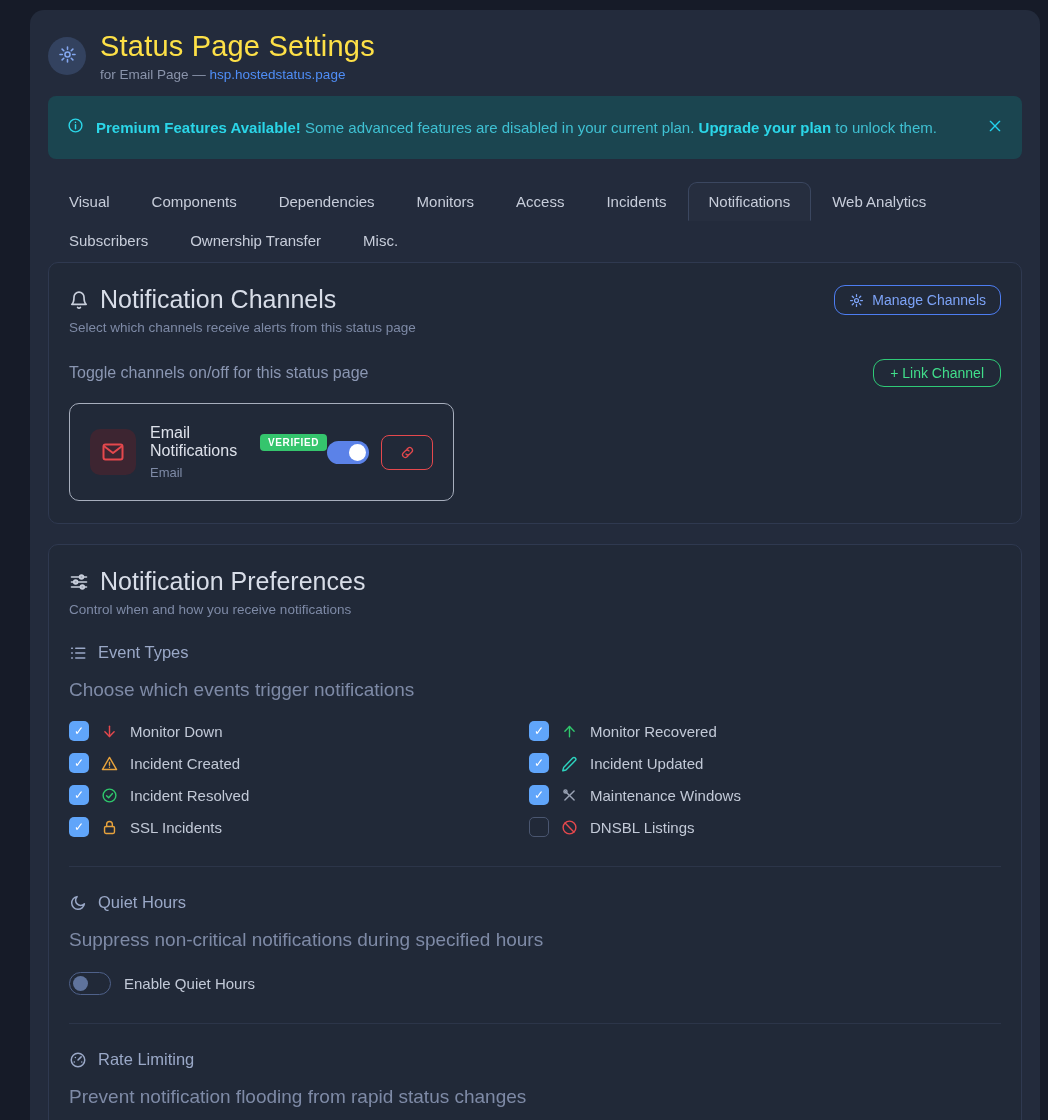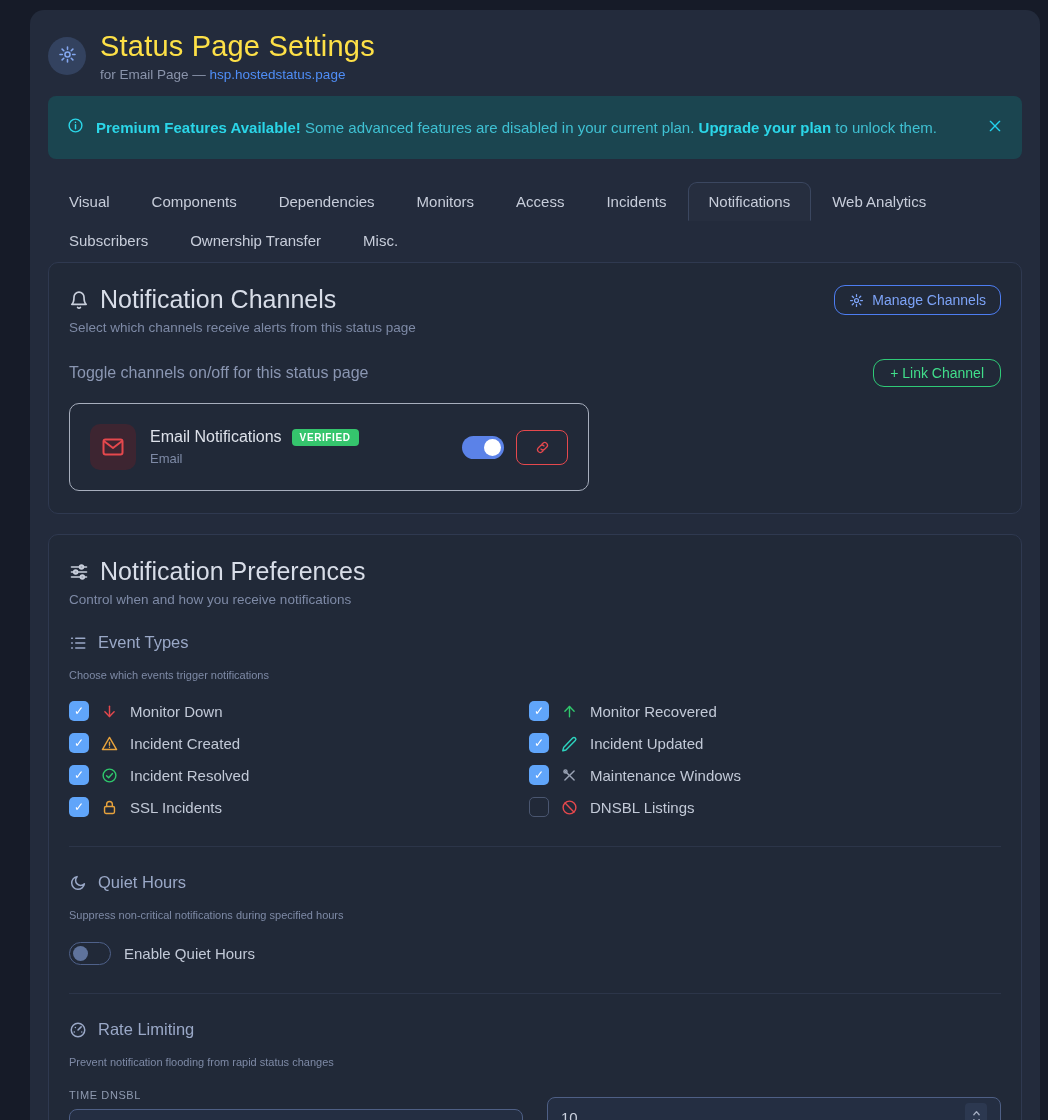--- a/index.html
+++ b/index.html
@@ -44,21 +44,21 @@
   .btn { display:inline-flex; align-items:center; gap:8px; border-radius:11px; background:transparent;
          font-size:14px; cursor:pointer; }
   .btn svg { width:15px; height:15px; }
   .btn-blue { border:1px solid #4d7df2; color:#7da3f7; padding:6px 14px; margin-left:auto; }
   .btn-green { border:1px solid #2fc977; color:#41df8b; padding:5px 16px; }
   .hint-row { display:flex; align-items:center; margin-top:24px; }
   .hint { font-size:16px; color:#8a96b2; }
   .hint-row .btn-green { margin-left:auto; }
 
   
-  .channel { margin-top:16px; width:520px; border:1px solid #a7aebd; border-radius:10px;
+  .channel { margin-top:16px; width:385px; border:1px solid #a7aebd; border-radius:10px;
              padding:20px; display:flex; align-items:center; }
   .ch-tile { width:46px; height:46px; border-radius:10px; background:#3d2531; color:#e5484d;
              display:flex; align-items:center; justify-content:center; flex:0 0 auto; }
   .ch-tile svg { width:24px; height:24px; }
   .ch-info { margin-left:14px; }
   .ch-name-row { display:flex; align-items:center; gap:10px; }
   .ch-name { font-size:16px; color:#dde1ea; }
   .badge { background:#35c56d; color:#ffffff; font-size:10px; font-weight:bold; letter-spacing:0.6px;
            padding:3px 8px; border-radius:4px; }
   .ch-type { font-size:13px; color:#7e8aa6; margin-top:5px; }
@@ -70,21 +70,21 @@
   .toggle.off { border:1.5px solid #4f618a; }
   .toggle.off .knob { position:absolute; left:2.5px; top:2.5px; width:15px; height:15px; border-radius:50%; background:#5f739c; }
 
   .btn-red-icon { width:52px; height:35px; border:1px solid #e5484d; border-radius:8px; color:#e5484d;
                   display:flex; align-items:center; justify-content:center; background:transparent; cursor:pointer; }
   .btn-red-icon svg { width:15px; height:15px; }
 
   
   .sec-head { display:flex; align-items:center; gap:11px; color:#9aa8c7; font-size:16.5px; margin-top:26px; }
   .sec-head svg { width:18px; height:18px; }
-  .sec-desc { font-size:11px; color:#7e8aa6; margin-top:17px; }
+  .sec-desc { font-size:19px; color:#7e8aa6; margin-top:17px; }
   .events { margin-top:19px; display:grid; grid-template-columns: 460px 1fr; row-gap:10px; }
   .event { display:flex; align-items:center; gap:12px; height:22px; }
   .cb { width:20px; height:20px; border-radius:5px; display:flex; align-items:center; justify-content:center;
         cursor:pointer; flex:0 0 auto; font-size:12px; }
   .cb.checked { background:#60a5fa; color:#fff; }
   .cb.unchecked { border:1.5px solid #4a5670; }
   .ev-icon { display:flex; width:17px; } .ev-icon svg { width:17px; height:17px; }
   .ev-label { font-size:15px; color:#c2c9d7; }
   .divider { border-top:1px solid #2c3549; margin-top:28px; }
   .toggle-row { display:flex; align-items:center; gap:13px; margin-top:21px; }

